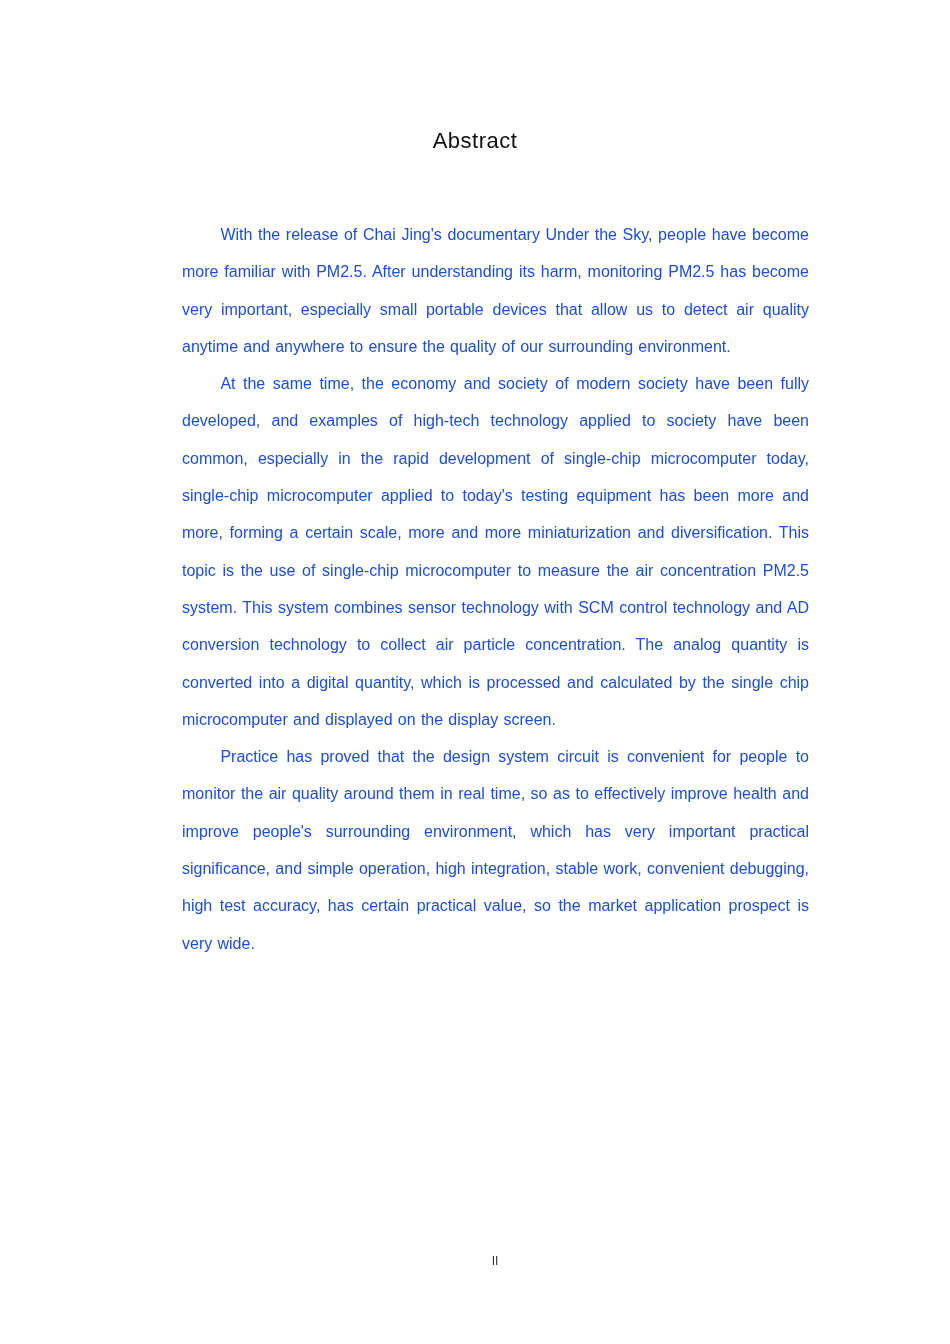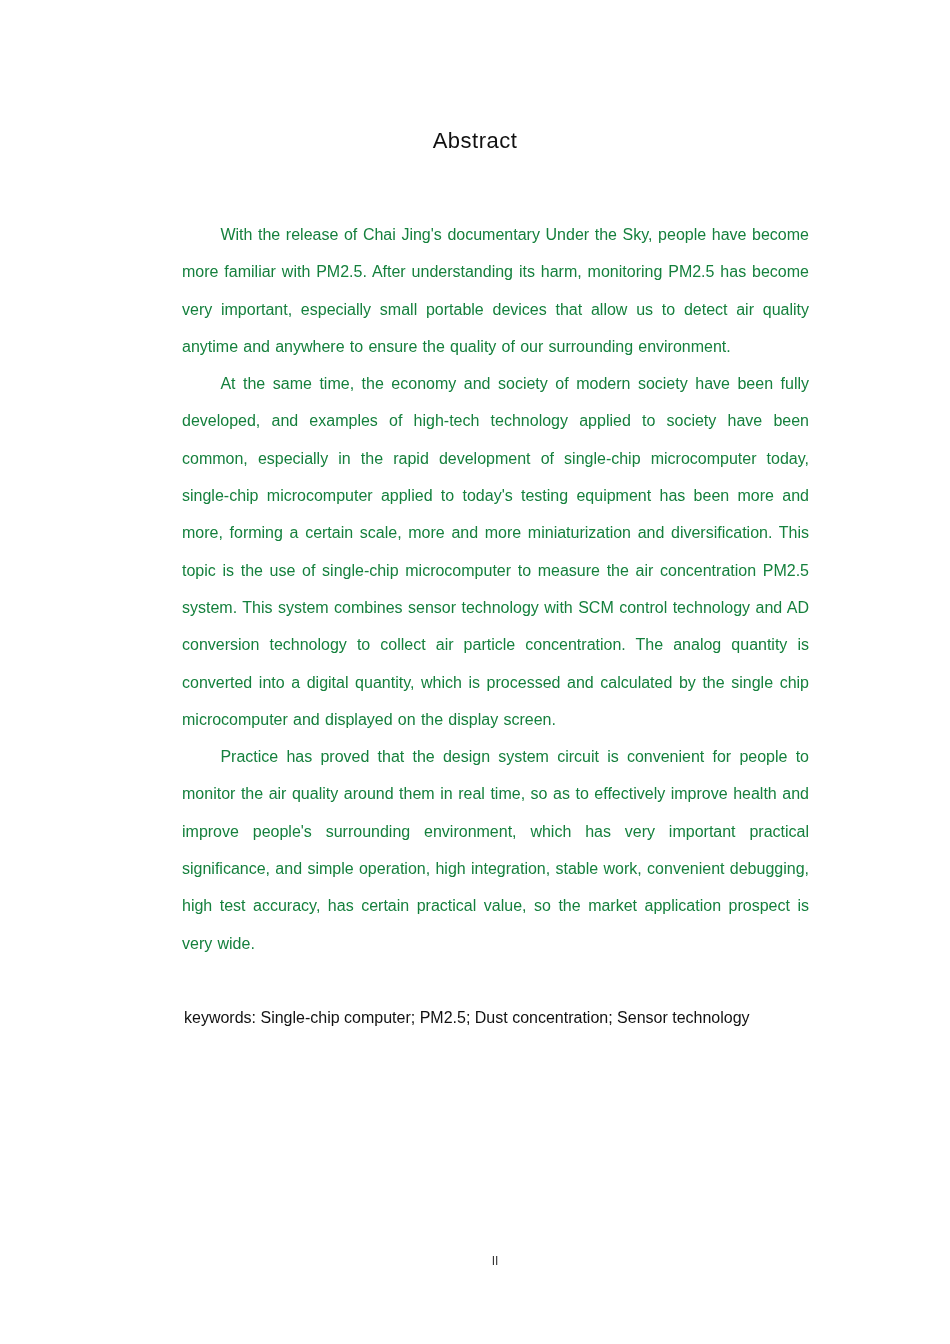--- a/index.html
+++ b/index.html
@@ -21,21 +21,21 @@
     text-align: center;
     font-size: 22px;
     font-weight: 400;
     letter-spacing: 0.5px;
     color: #111111;
   }
   .content {
     margin: 62px 72px 0 113px; 
     font-size: 16px;
     line-height: 37.3px;
-    color: #15803d;
+    color: #1d4ed8;
   }
   .content p {
     text-align: justify;
     text-indent: 2.4em;
     word-spacing: 0.05em;
   }
   .keywords {
     margin: 37px 100px 0 115px;
     font-size: 16px;
     line-height: 37px;
@@ -59,17 +59,16 @@
 <div class="page">
 
   <h1 class="page-title">Abstract</h1>
 
   <div class="content">
     <p>With the release of Chai Jing's documentary Under the Sky, people have become more familiar with PM2.5. After understanding its harm, monitoring PM2.5 has become very important, especially small portable devices that allow us to detect air quality anytime and anywhere to ensure the quality of our surrounding environment.</p>
     <p>At the same time, the economy and society of modern society have been fully developed, and examples of high-tech technology applied to society have been common, especially in the rapid development of single-chip microcomputer today, single-chip microcomputer applied to today's testing equipment has been more and more, forming a certain scale, more and more miniaturization and diversification. This topic is the use of single-chip microcomputer to measure the air concentration PM2.5 system. This system combines sensor technology with SCM control technology and AD conversion technology to collect air particle concentration. The analog quantity is converted into a digital quantity, which is processed and calculated by the single chip microcomputer and displayed on the display screen.</p>
     <p>Practice has proved that the design system circuit is convenient for people to monitor the air quality around them in real time, so as to effectively improve health and improve people's surrounding environment, which has very important practical significance, and simple operation, high integration, stable work, convenient debugging, high test accuracy, has certain practical value, so the market application prospect is very wide.</p>
   </div>
 
-  <div class="keywords">keywords: Single-chip computer; PM2.5; Dust concentration; Sensor technology</div>
 
   <div class="page-number">II</div>
 
 </div>
 
 </body></html>

